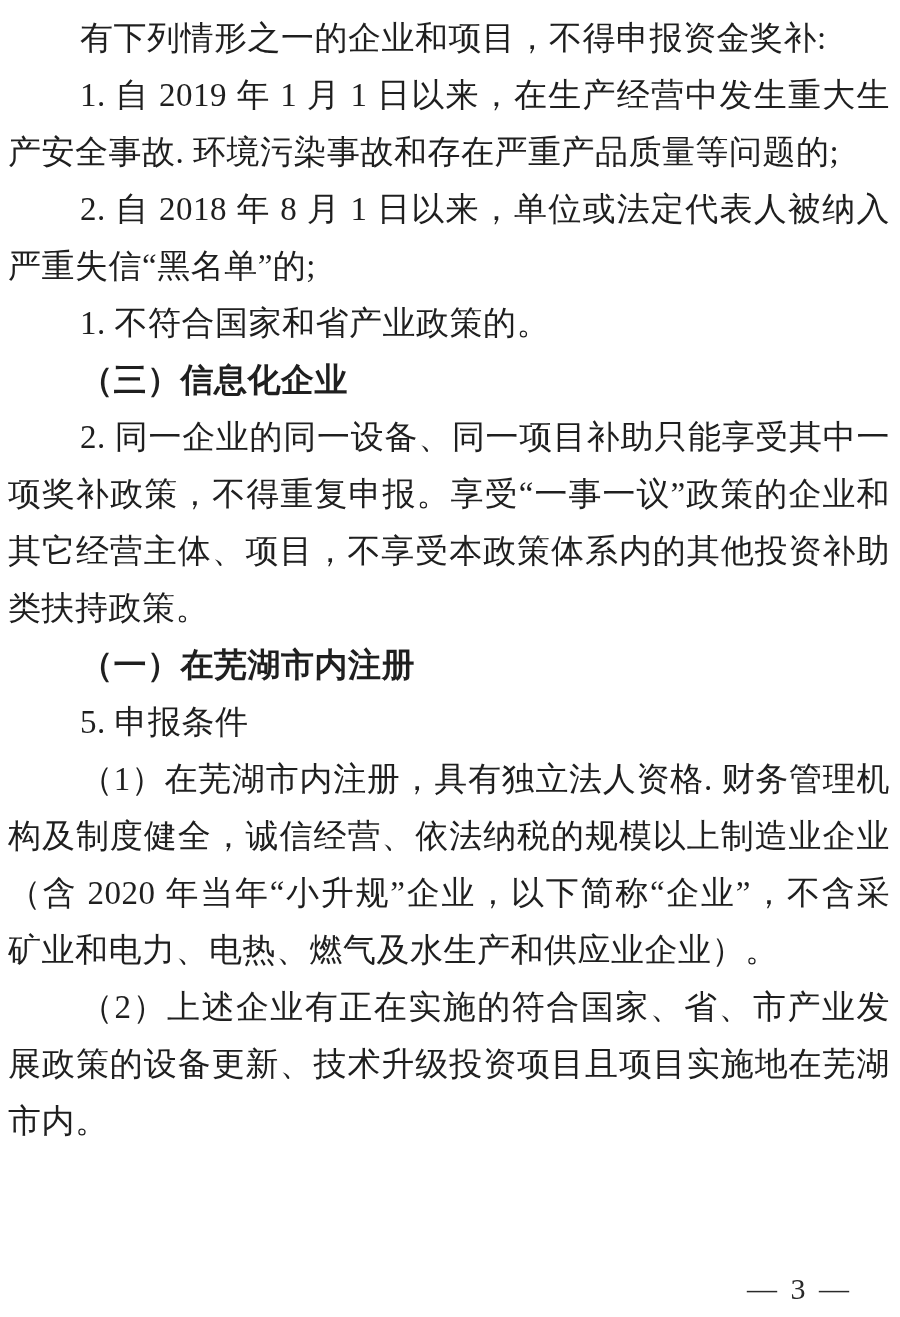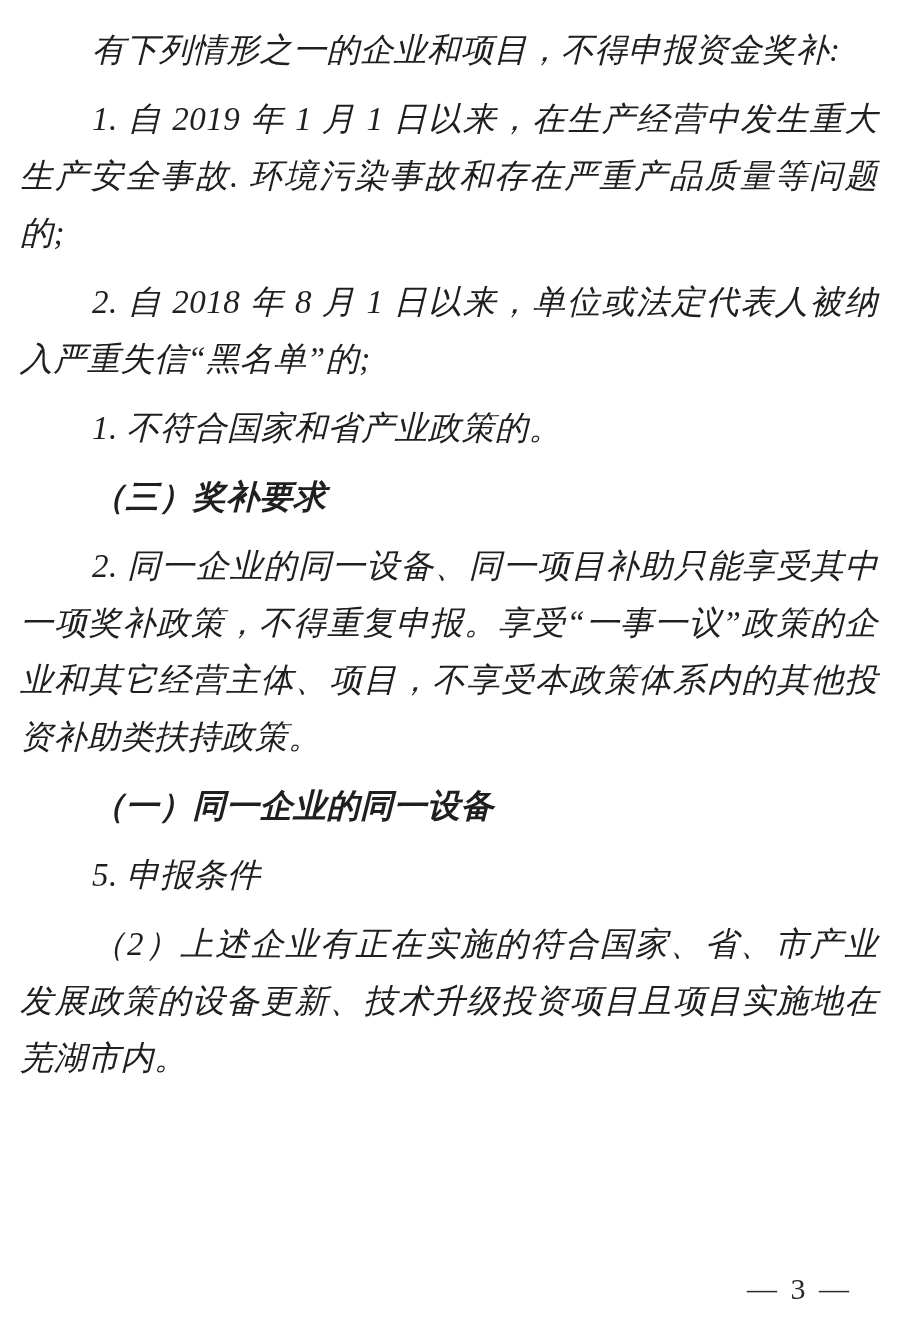--- a/index.html
+++ b/index.html
@@ -14,28 +14,27 @@
     background: #ffffff;
     color: #1f1f1f;
     font-family: "Liberation Serif", "DejaVu Serif", serif;
     overflow: hidden;
     box-sizing: border-box;
   }
   .content {
     padding: 10px 10px 0 8px;
   }
   .content p {
-    margin: 12px;
+    margin: 0;
     font-size: 33px;
     line-height: 57px;
     text-indent: 72px;
     text-align: justify;
     letter-spacing: 0.5px;
     word-break: break-all;
-    font-style: italic;
   }
   
   .content p.h-kai {
     font-weight: 600;
     text-align: left;
   }
   
   .content p.h-hei {
     font-family: "Liberation Sans", "DejaVu Sans", sans-serif;
     font-weight: 700;
@@ -55,20 +54,21 @@
 </style>
 </head>
 <body>
 
 <div class="page">
   <div class="content">
     <p class="body">有下列情形之一的企业和项目，不得申报资金奖补:</p>
     <p class="body">1. 自 2019 年 1 月 1 日以来，在生产经营中发生重大生产安全事故. 环境污染事故和存在严重产品质量等问题的;</p>
     <p class="body">2. 自 2018 年 8 月 1 日以来，单位或法定代表人被纳入严重失信“黑名单”的;</p>
     <p class="body">1. 不符合国家和省产业政策的。</p>
-    <p class="h-kai">（三）奖补要求</p>
+    <p class="h-kai">（三）信息化企业</p>
     <p class="body">2. 同一企业的同一设备、同一项目补助只能享受其中一项奖补政策，不得重复申报。享受“一事一议”政策的企业和其它经营主体、项目，不享受本政策体系内的其他投资补助类扶持政策。</p>
-    <p class="h-kai">（一）同一企业的同一设备</p>
+    <p class="h-kai">（一）在芜湖市内注册</p>
     <p class="body">5. 申报条件</p>
+    <p class="body">（1）在芜湖市内注册，具有独立法人资格. 财务管理机构及制度健全，诚信经营、依法纳税的规模以上制造业企业（含 2020 年当年“小升规”企业，以下简称“企业”，不含采矿业和电力、电热、燃气及水生产和供应业企业）。</p>
     <p class="body">（2）上述企业有正在实施的符合国家、省、市产业发展政策的设备更新、技术升级投资项目且项目实施地在芜湖市内。</p>
   </div>
   <div class="page-num">— 3 —</div>
 </div>
 
 </body></html>

